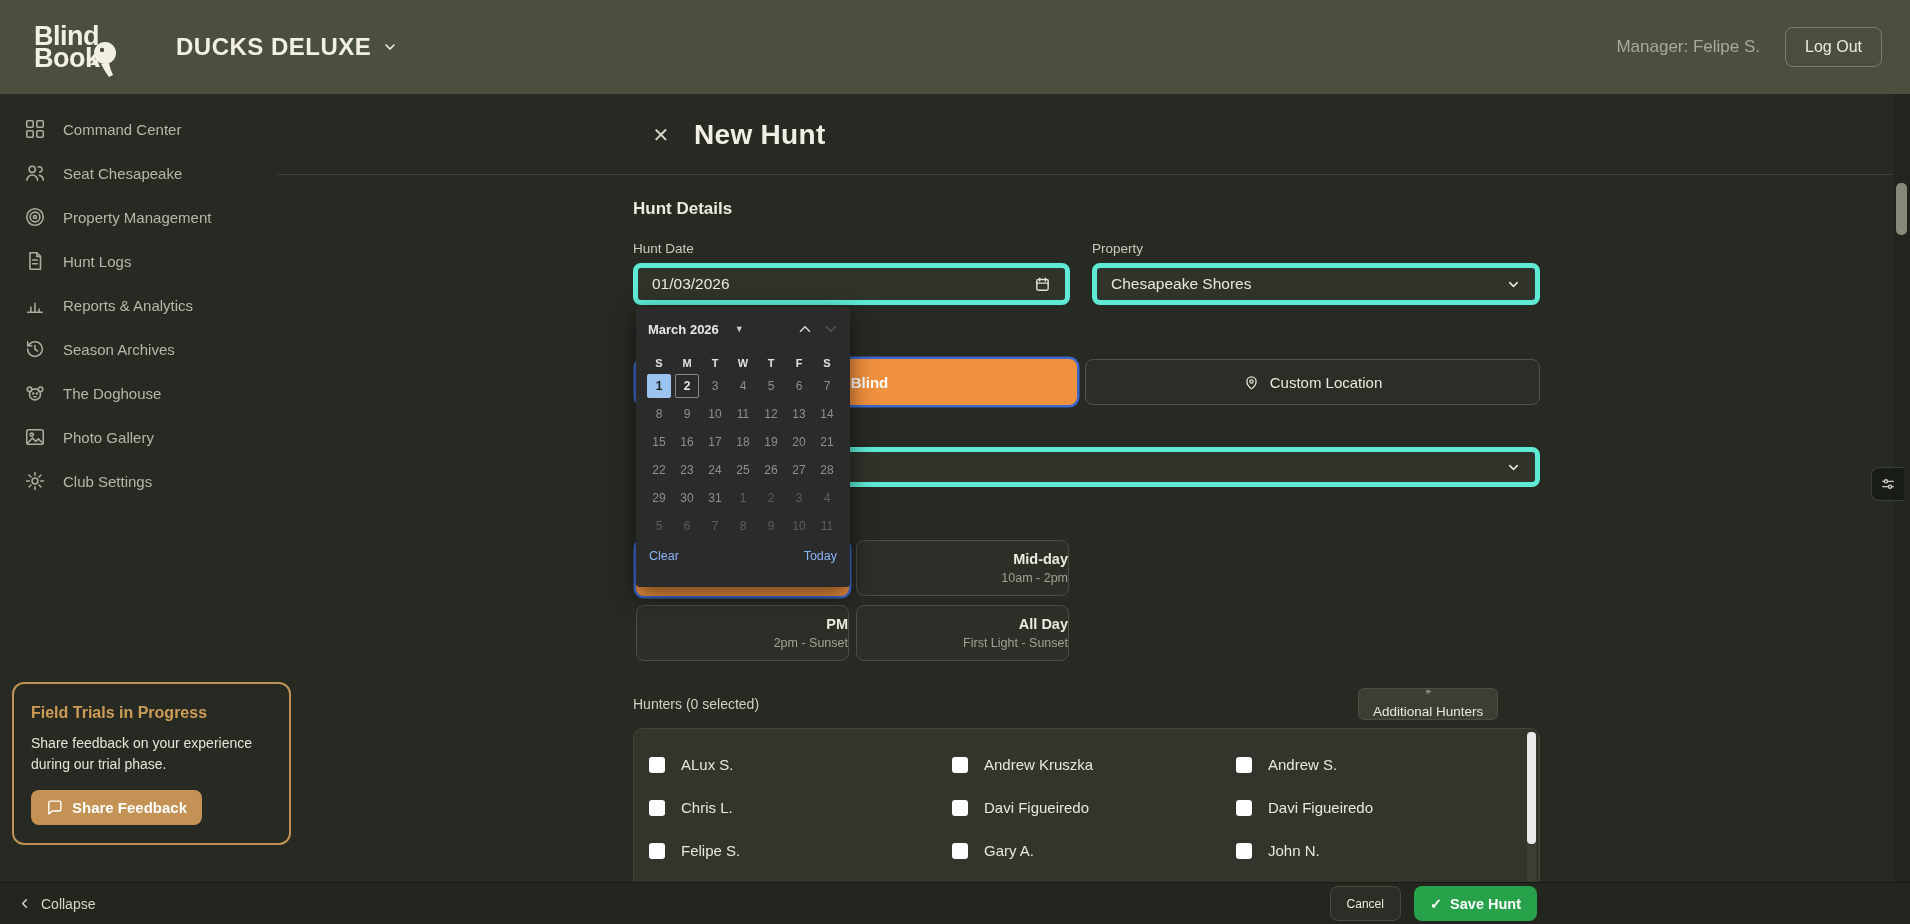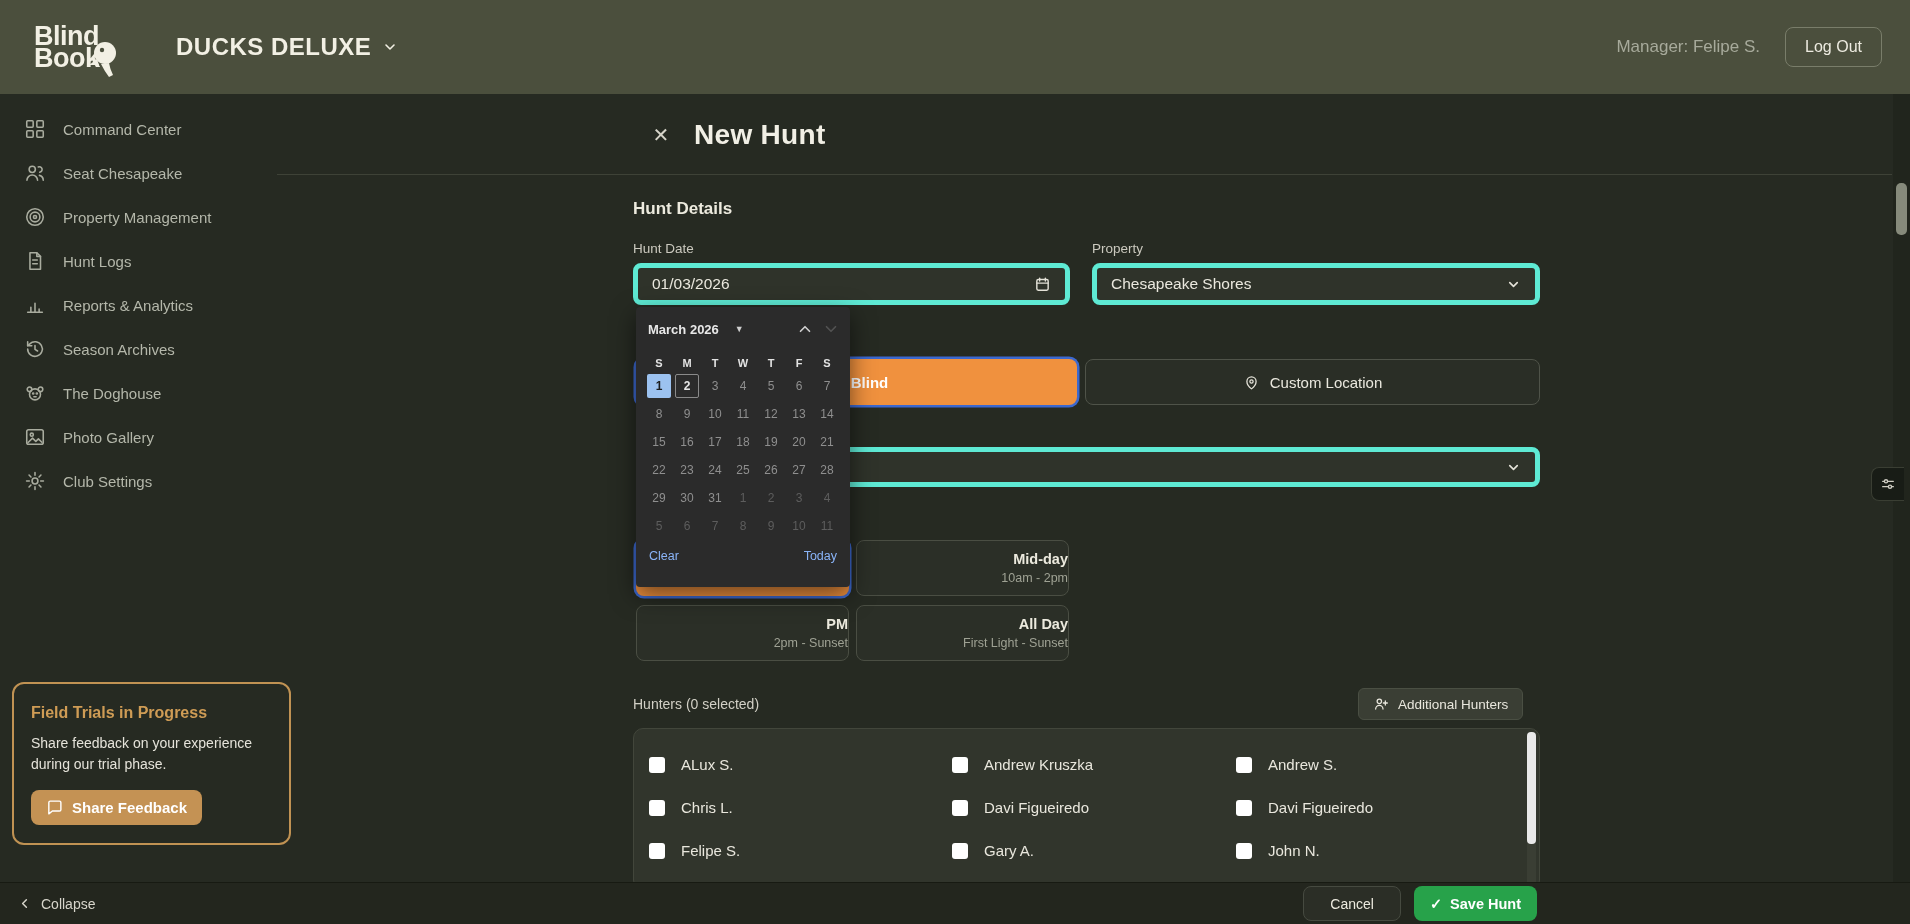--- a/index.html
+++ b/index.html
@@ -81,21 +81,21 @@
   .ts-title { font-size:14.5px; font-weight:700; color:#eceade; }
   .ts-sub { font-size:12.5px; color:#9fa294; }
   .ts-am { left:636px; top:540px; background:#f0913e; border:none; box-shadow:0 0 0 2.5px #3c68cf; z-index:2; }
   .ts-mid { left:856px; top:540px; }
   .ts-pm  { left:636px; top:605px; }
   .ts-all { left:856px; top:605px; }
 
   .hunters-label { position:absolute; left:633px; top:696px; font-size:14px; color:#d2d0c6; }
   .add-hunters { position:absolute; left:1358px; top:688px; height:32px; padding:0 14px;
     background:#3a3e34; border:1px solid #4a4f43; border-radius:6px; display:flex;
-    align-items:center; gap:9px; color:#e9e7dd; font-size:13.5px; cursor:pointer; font-family:inherit; }
+    align-items:center; gap:9px; color:#e9e7dd; font-size:13.5px; cursor:pointer; font-family:inherit;flex-direction:column; }
 
   .hunters-panel { position:absolute; left:633px; top:728px; width:907px; height:162px;
     background:#31352c; border:1px solid #42463b; border-radius:10px; overflow:hidden; }
   .hunters-grid { display:grid; grid-template-columns:303px 284px 1fr; padding:14px 20px 0 15px; }
   .hunter-item { height:43px; display:flex; align-items:center; gap:16px; cursor:pointer; }
   .cb { width:16px; height:16px; background:#fff; border-radius:3px; flex:0 0 auto; }
   .hunter-name { font-size:15px; color:#e9e7dd; }
   .panel-track { position:absolute; right:3px; top:3px; bottom:3px; width:9px; background:#3a3e34; border-radius:4px; }
   .panel-thumb { position:absolute; right:3px; top:3px; width:9px; height:112px; background:#e9e9e9; border-radius:4px; }
 
@@ -121,22 +121,22 @@
   .cal-foot { display:flex; justify-content:space-between; padding:9px 13px 0; }
   .cal-link { background:none; border:none; color:#8ab4f8; font-size:12.5px; font-weight:400;
     cursor:pointer; font-family:inherit; padding:0; }
 
   
   .footer { position:absolute; left:0; bottom:0; width:1910px; height:42px; background:#23261e;
     border-top:1px solid #171a12; display:flex; align-items:center; z-index:30; }
   .collapse { display:flex; align-items:center; gap:9px; margin-left:17px; color:#d7d5cb;
     font-size:14px; background:none; border:none; cursor:pointer; font-family:inherit; }
   .footer-actions { position:absolute; right:373px; display:flex; gap:13px; align-items:center; }
-  .cancel-btn { height:35px; padding:0 26px; background:#2b2e26; border:1px solid #464a40;
-    border-radius:8px; color:#eceade; font-size:14px; cursor:pointer; font-family:inherit; }
+  .cancel-btn { height:35px; padding:0 16px; background:#2b2e26; border:1px solid #464a40;
+    border-radius:8px; color:#eceade; font-size:12px; cursor:pointer; font-family:inherit; }
   .save-btn { height:35px; padding:0 16px; background:#27a24a; border:none; border-radius:8px;
     color:#fff; font-size:14.5px; font-weight:600; display:flex; align-items:center; gap:8px;
     cursor:pointer; font-family:inherit; }
 
   
   .page-track { position:absolute; left:1893px; top:94px; width:17px; height:788px; background:#21251d; }
   .page-thumb { position:absolute; left:1896px; top:183px; width:11px; height:52px; background:#868a7b; border-radius:5px; cursor:pointer; }
   .side-tab { position:absolute; left:1871px; top:467px; width:33px; height:34px; background:#181c16;
     border:1px solid #3a3e33; border-right:none; border-radius:8px 0 0 8px; display:flex;
     align-items:center; justify-content:center; cursor:pointer; z-index:20; }

